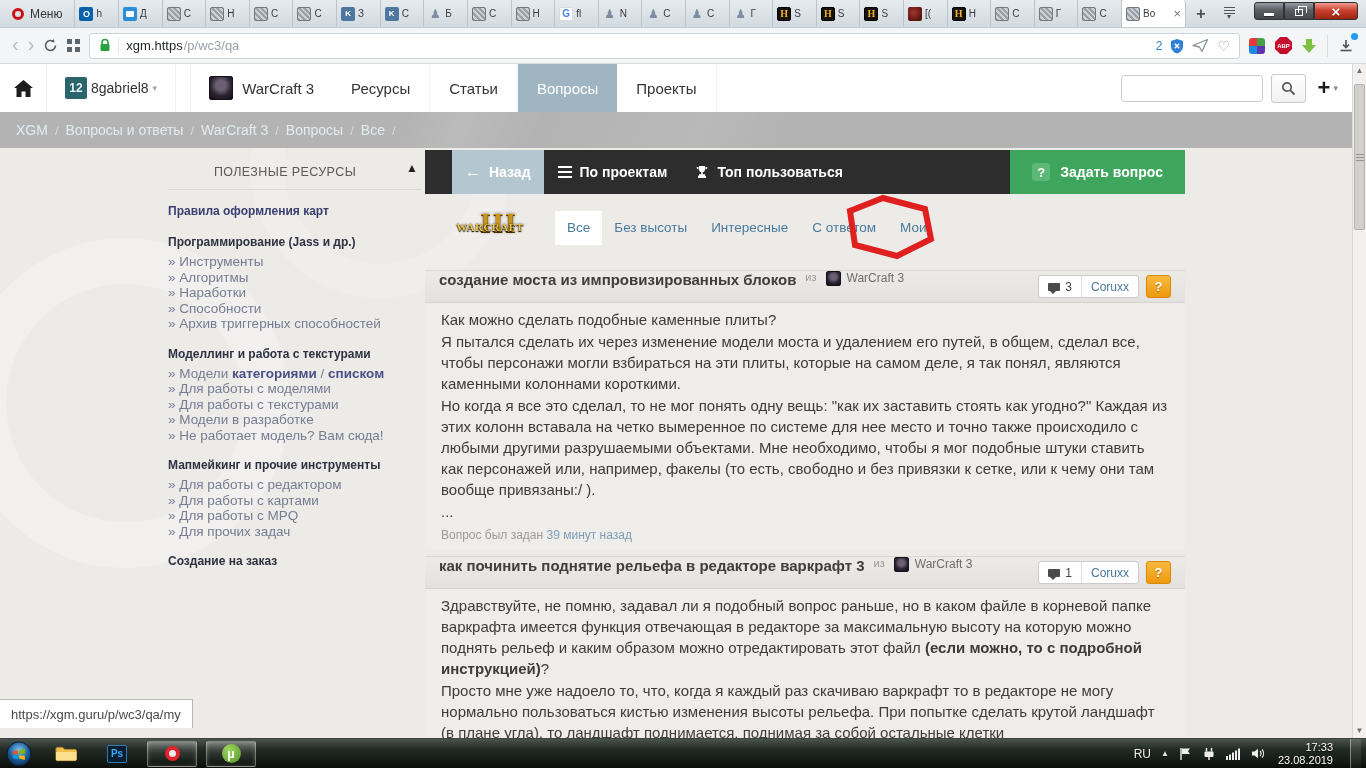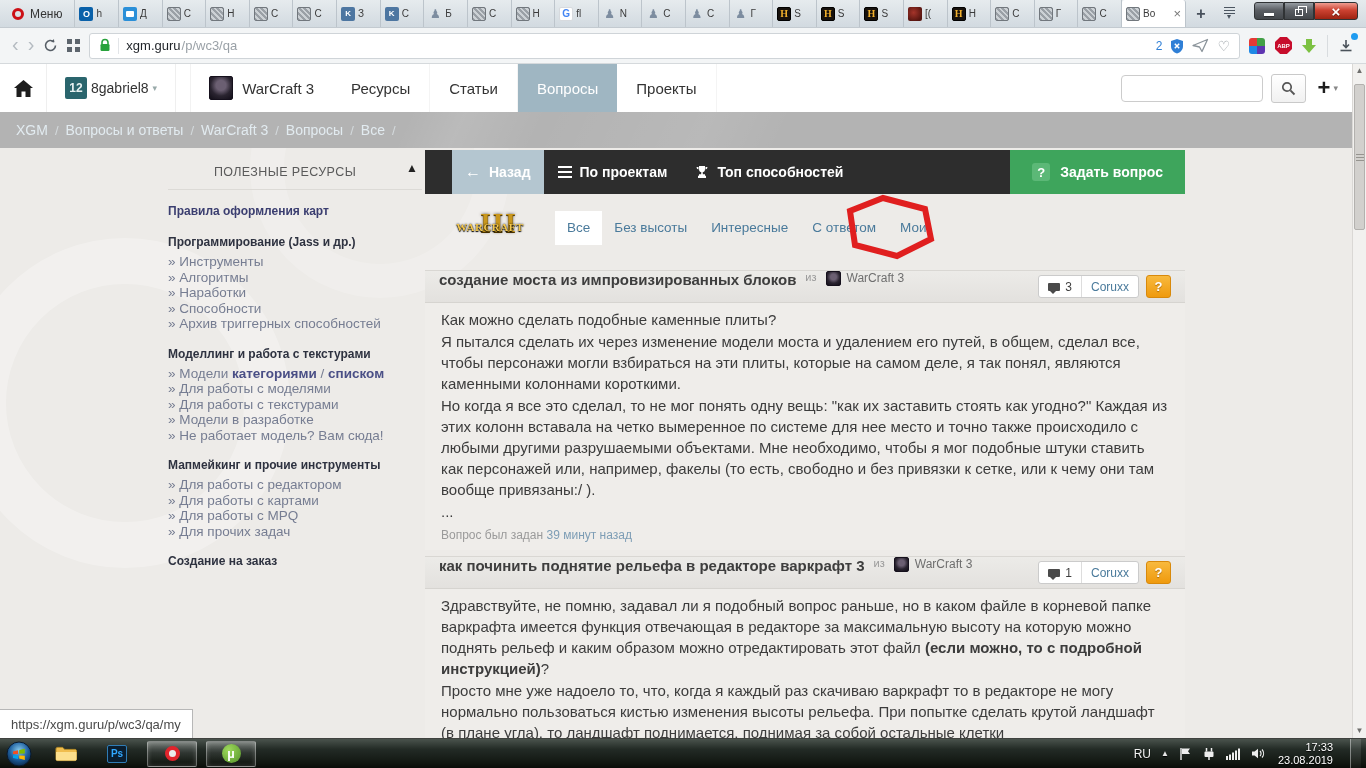--- a/index.html
+++ b/index.html
@@ -191,21 +191,21 @@
   
   .page-scroll{position:absolute;top:64px;right:0;width:14px;bottom:30px;background:#f2f1ef;
                border-left:1px solid #dad8d5;z-index:6;}
   .ps-arrow{position:absolute;left:0;right:0;text-align:center;color:#6f6f6d;font-size:8px;line-height:14px;}
   .ps-up{top:0;} .ps-down{bottom:0;}
   .ps-thumb{position:absolute;left:1px;right:1px;top:20px;height:146px;background:#d2d0cd;
             border:1px solid #b3b1ae;border-radius:2px;display:flex;align-items:center;justify-content:center;}
   .ps-grip{width:8px;height:7px;background:repeating-linear-gradient(#96948f 0 1px,transparent 1px 3px);}
 
   
-  .status-tooltip{position:absolute;left:0;bottom:30px;height:29px;background:#fff;
+  .status-tooltip{position:absolute;left:0;bottom:40px;height:29px;background:#fff;
                   border:1px solid #b7b7b7;border-left:none;border-bottom:none;display:flex;align-items:center;
                   padding:0 11px;font-size:13px;color:#4a4a4a;z-index:40;}
 
   
   .taskbar{position:absolute;left:0;right:0;bottom:0;height:30px;z-index:60;display:flex;align-items:center;
            background:linear-gradient(#4a534d,#232b26 35%,#111610 85%,#0a0d09);
            border-top:1px solid rgba(255,255,255,.22);}
   .start-orb{width:34px;height:30px;display:flex;align-items:center;justify-content:center;margin-left:2px;}
   .tb-app{width:42px;height:26px;margin-left:9px;display:flex;align-items:center;justify-content:center;border-radius:2px;}
   .tb-app.pressed{width:50px;border:1px solid rgba(255,255,255,.38);
@@ -365,21 +365,21 @@
     </span>
     <span class="abtn">
         <span class="grid-icon"></span>
       </span>
     <div class="url-box">
       <svg width="12" height="15" viewBox="0 0 12 15">
           <path d="M3 6V4.5a3 3 0 0 1 6 0V6" fill="none" stroke="#28a23c" stroke-width="1.6"></path>
           <rect x="1.5" y="6" width="9" height="7" rx="1.2" fill="#28a23c"></rect>
         </svg>
       <span class="url-sep"></span>
-      <span class="url-host">xgm.guru</span>
+      <span class="url-host">xgm.https</span>
       <span class="url-path">/p/wc3/qa</span>
       <span class="url-right">
         <span class="blocked-count">2</span>
         <svg width="14" height="16" viewBox="0 0 14 16">
             <path d="M7 1l6 2v5c0 4-2.6 6.4-6 7.5C3.6 14.4 1 12 1 8V3z" fill="#2f7fd6"></path>
             <path d="M4.8 5.8l4.4 4.4M9.2 5.8l-4.4 4.4" stroke="#fff" stroke-width="1.5"></path>
           </svg>
         <svg width="17" height="15" viewBox="0 0 17 15">
             <path d="M1 7.5L15.5 1.5 10 13.5 7.5 9z" fill="none" stroke="#8b949b" stroke-width="1.3" stroke-linejoin="round"></path>
           </svg>
@@ -498,21 +498,21 @@
           <span>Назад</span>
         </div>
         <div class="tb-item">
           <span class="list-icon"></span>
           <span>По проектам</span>
         </div>
         <div class="tb-item">
           <svg width="14" height="14" viewBox="0 0 14 14">
               <path d="M4 1h6v3.2a3 3 0 0 1-6 0zM1.5 2h2v2.4A2.4 2.4 0 0 1 1.5 2zM12.5 2h-2v2.4A2.4 2.4 0 0 0 12.5 2zM6.2 7h1.6v2.2h2.2v1.6h1V13H3v-2.2h1V9.2h2.2z" fill="#fff"></path>
             </svg>
-          <span>Топ способностей</span>
+          <span>Топ пользоваться</span>
         </div>
         <div class="tb-ask">
           <span class="ask-q">?</span>
           <span>Задать вопрос</span>
         </div>
       </div>
 
       <div class="filters">
         <div class="wc-logo">
           <span class="logo-big">III</span>

